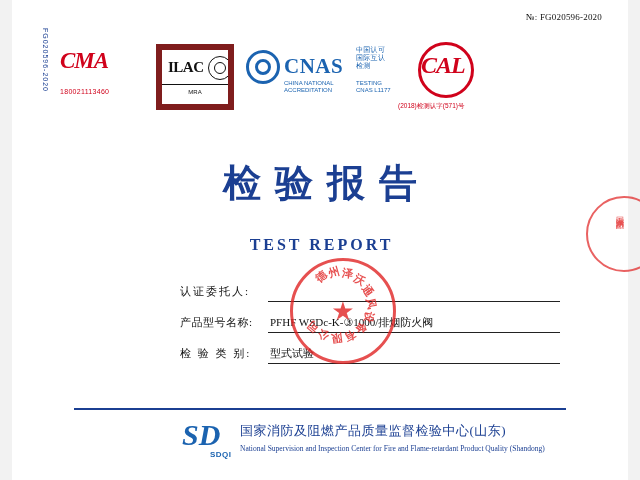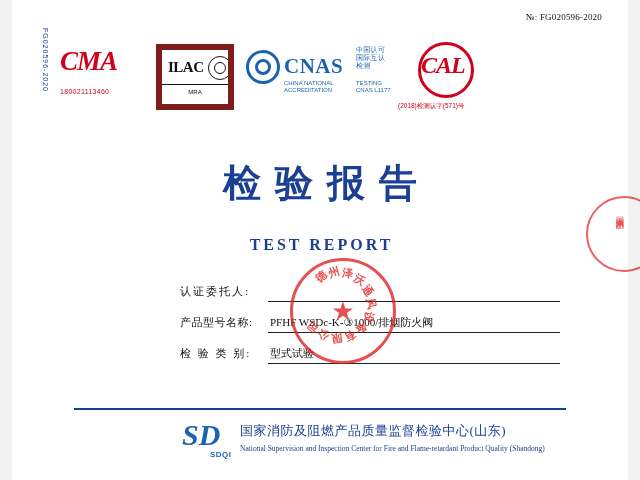--- a/index.html
+++ b/index.html
@@ -72,21 +72,21 @@
     position: absolute;
     left: 0px;
     top: 8px;
     width: 82px;
     height: 62px;
   }
   .cma-text {
     font-family: "Liberation Serif", serif;
     font-weight: bold;
     font-style: italic;
-    font-size: 27px;
+    font-size: 23px;
     color: #d0021b;
     letter-spacing: -1px;
     line-height: 30px;
   }
   .cma-sub {
     font-size: 7px;
     color: #d0021b;
     letter-spacing: 0.3px;
     margin-top: 12px;
   }

